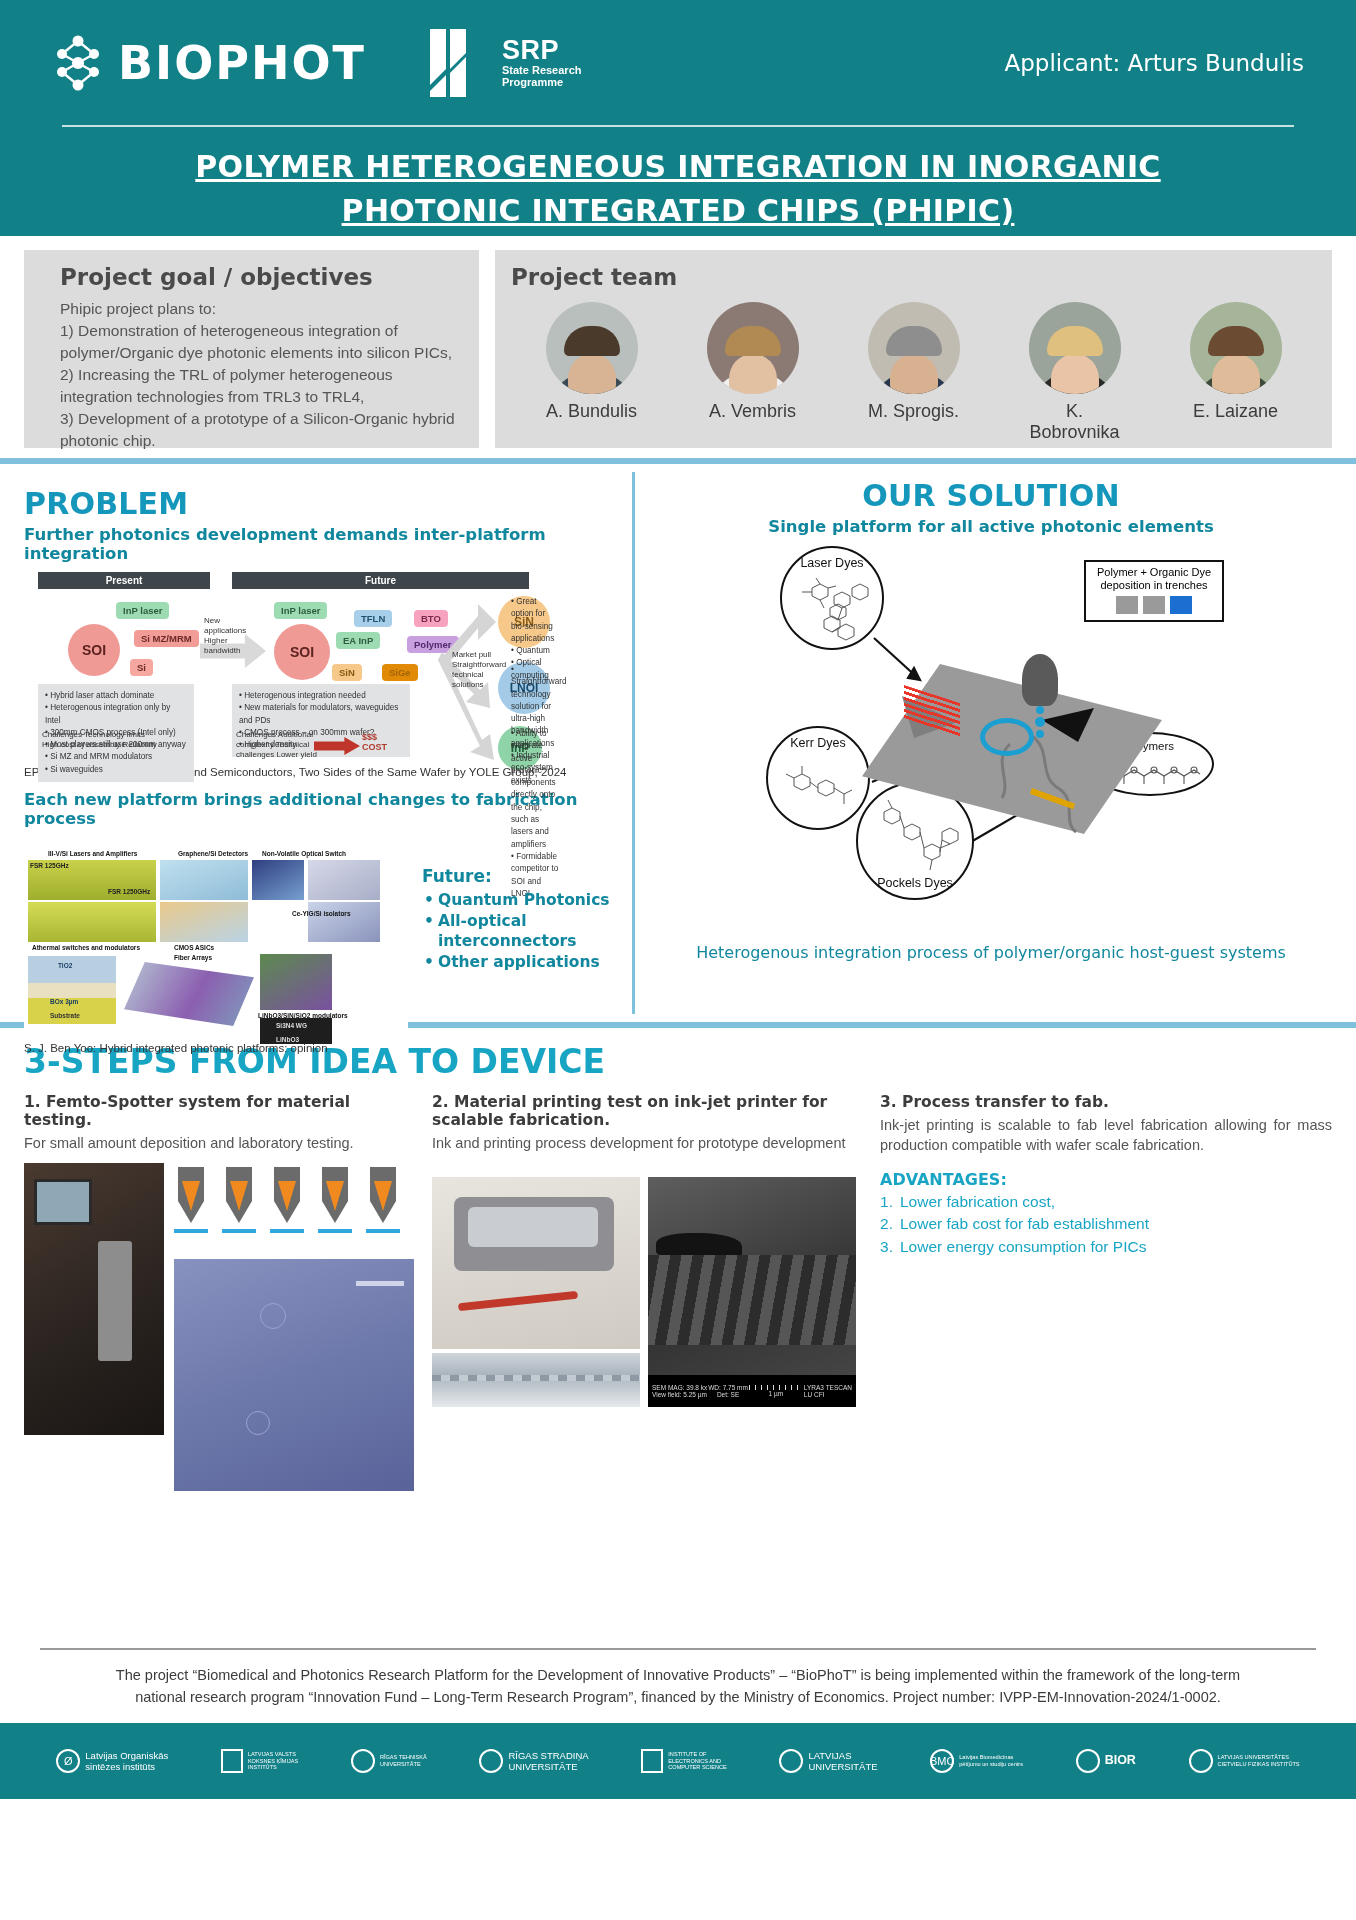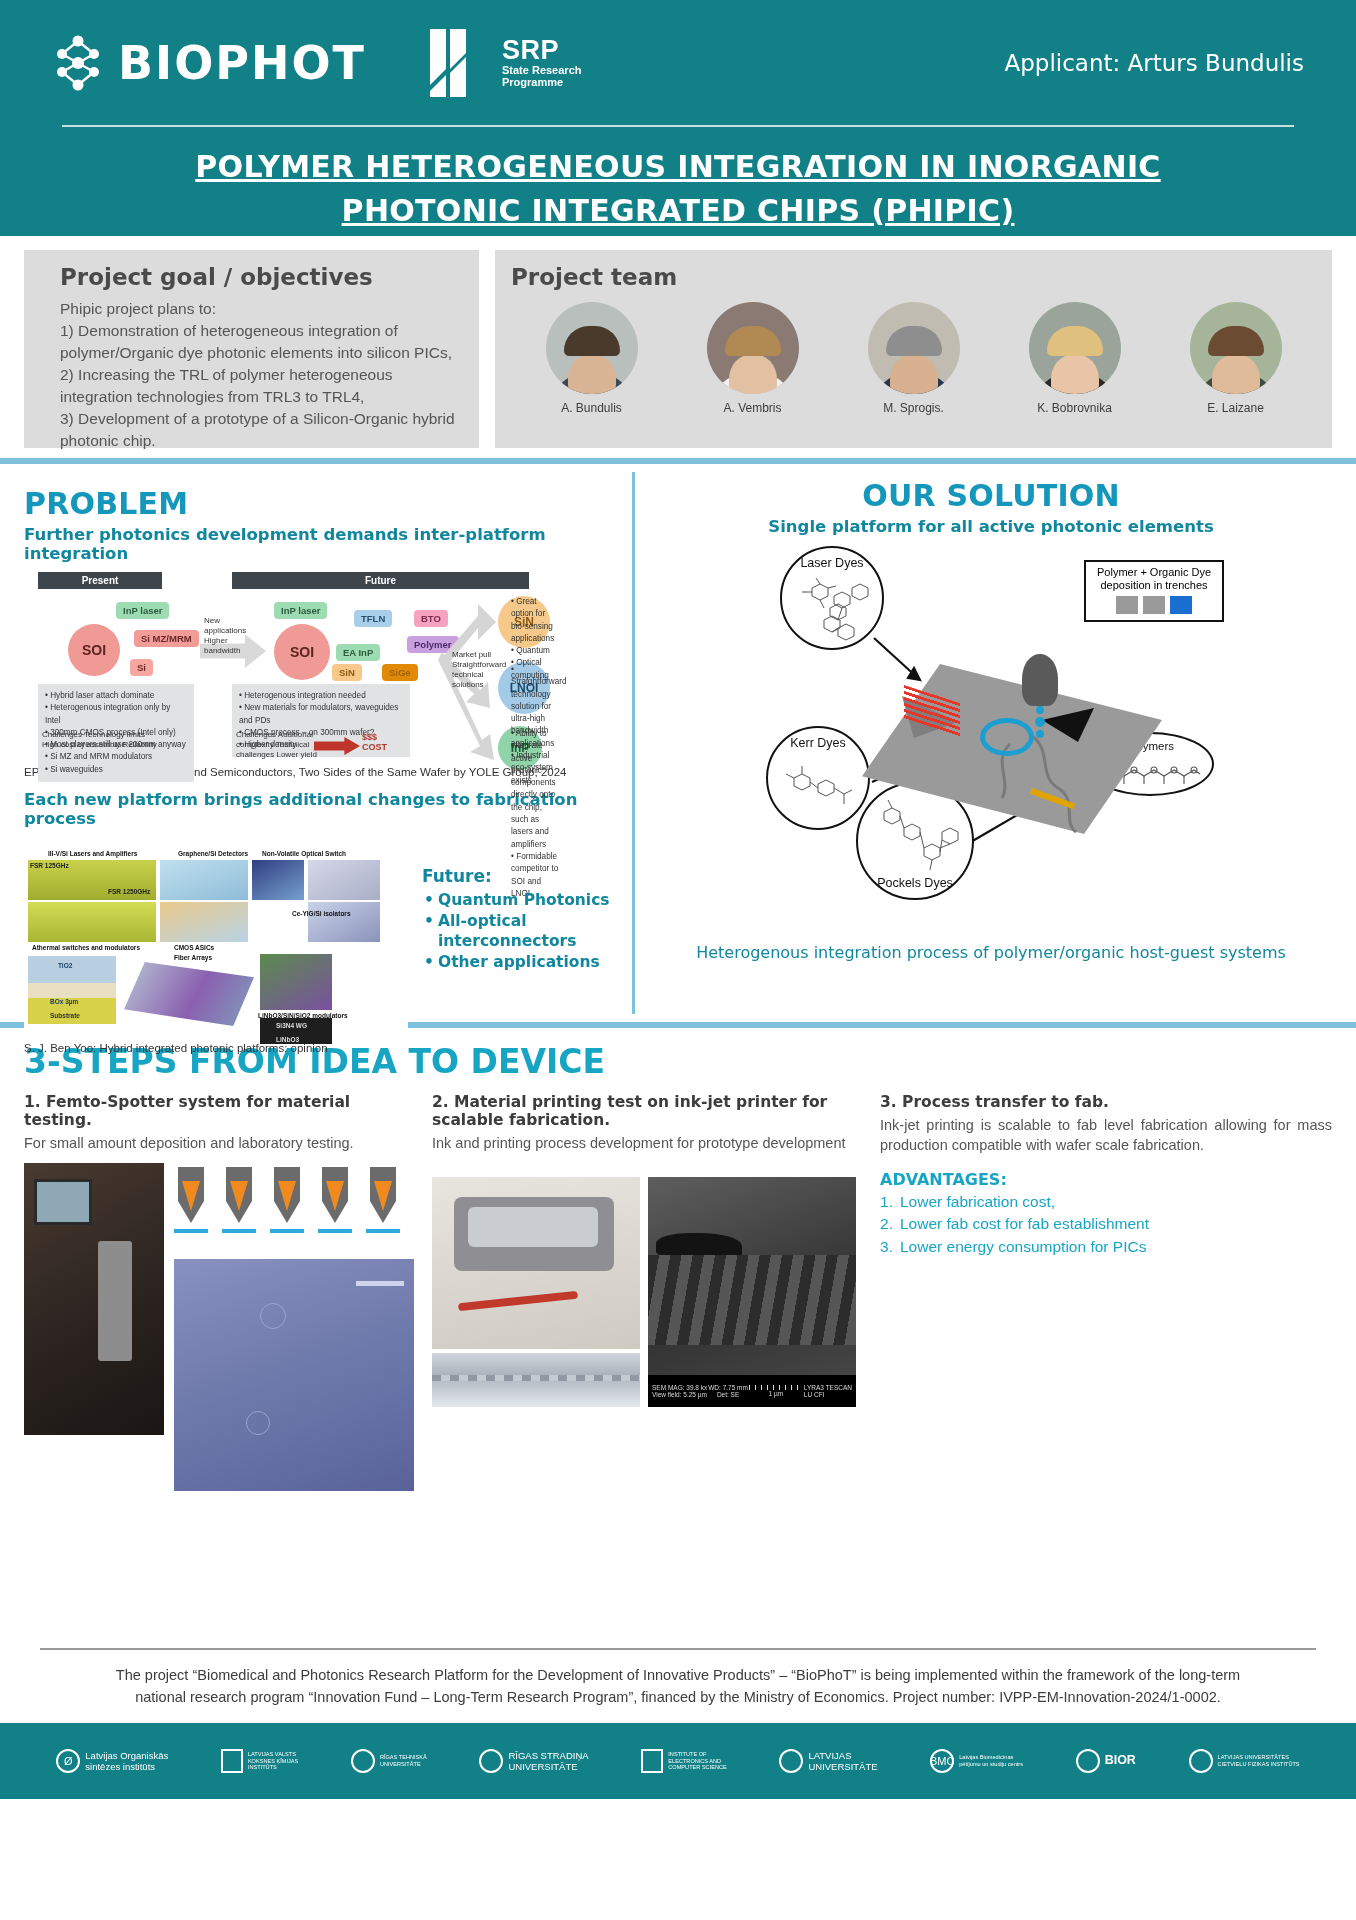--- a/index.html
+++ b/index.html
@@ -66,21 +66,21 @@
     width: 48px; height: 52px; border-radius: 48% 48% 42% 42%;
   }
   .avatar .hair {
     position: absolute; left: 50%; top: 26%; transform: translateX(-50%);
     width: 56px; height: 30px; border-radius: 28px 28px 6px 6px;
   }
   .avatar .body {
     position: absolute; left: 50%; bottom: -10px; transform: translateX(-50%);
     width: 78px; height: 30px; border-radius: 40px 40px 0 0;
   }
-  .member-name { font-size: 12px; color: #3c3c3c; }
+  .member-name { font-size: 18px; color: #3c3c3c; }
 
   
   .divider-bar { height: 6px; background: #7fc0dd; }
 
   
   .middle { display: flex; height: 558px; padding: 0; }
   .col-problem { width: 632px; padding: 22px 16px 0 24px; position: relative; }
   .col-solution { flex: 1; padding: 14px 20px 0 14px; position: relative; }
   .col-solution:before {
     content:""; position:absolute; left:0; top:8px; bottom:8px; width:3px; background:#7fc0dd;
@@ -96,41 +96,41 @@
   }
   .sec-sub.center { text-align: center; }
   .caption { font-size: 11.5px; color: #333; margin-top: 4px; }
 
   
   .epic-fig { margin-top: 9px; width: 545px; height: 190px; position: relative; font-size: 8px; }
   .bar-present, .bar-future {
     position: absolute; top: 0; height: 17px; background: #3e464c; color: #fff;
     font-size: 10px; font-weight: bold; display: flex; align-items: center; justify-content: center;
   }
-  .bar-present { left: 14px; width: 124px; }
+  .bar-present { left: 14px; width: 172px; }
   .bar-future { left: 208px; width: 297px; }
   .circ {
     position: absolute; border-radius: 50%; display: flex;
     align-items: center; justify-content: center; font-weight: bold;
   }
   .soi1 { left: 44px; top: 52px; width: 52px; height: 52px; background: #f09a96; color: #5d2321; font-size: 14px; }
   .soi2 { left: 250px; top: 52px; width: 56px; height: 56px; background: #f09a96; color: #5d2321; font-size: 14px; }
   .sin-c { left: 474px; top: 24px; width: 52px; height: 52px; background: #f6c98a; color: #8a5a13; font-size: 12px; }
   .lnoi-c { left: 474px; top: 90px; width: 52px; height: 52px; background: #a3cbe8; color: #184a6e; font-size: 12px; }
   .inp-c { left: 474px; top: 154px; width: 44px; height: 44px; background: #8fd3a8; color: #1d5e36; font-size: 12px; }
   .tag {
     position: absolute; border-radius: 4px; padding: 3px 7px; font-size: 9.5px; font-weight: 600;
   }
   .t-inp1 { left: 92px; top: 30px; background: #9ddcb2; color: #2f5c40; }
   .t-mz   { left: 110px; top: 58px; background: #f29c97; color: #6b2a27; }
   .t-si   { left: 106px; top: 87px; background: #f5a7a0; color: #6b2a27; text-align: right; }
   .t-inp2 { left: 250px; top: 30px; background: #9ddcb2; color: #2f5c40; }
   .t-tfln { left: 330px; top: 38px; background: #a7cfe9; color: #22506f; }
   .t-bto  { left: 390px; top: 38px; background: #f7a3c0; color: #7a2b4b; }
-  .t-eainp{ left: 312px; top: 72px; background: #9ddcb2; color: #2f5c40; }
+  .t-eainp{ left: 312px; top: 60px; background: #9ddcb2; color: #2f5c40; }
   .t-poly { left: 383px; top: 64px; background: #c8a0e0; color: #4e2a6b; }
   .t-sin2 { left: 308px; top: 92px; background: #f6c98a; color: #8a5a13; }
   .t-sige { left: 358px; top: 92px; background: #e08a08; color: #a36405; }
   .arrow-mid {
     position: absolute; left: 176px; top: 62px; width: 66px; height: 34px;
     background: #d9d9d9;
     clip-path: polygon(0 28%, 68% 28%, 68% 0, 100% 50%, 68% 100%, 68% 72%, 0 72%);
   }
   .note {
     position: absolute; font-size: 8px; color: #333; line-height: 1.25;

